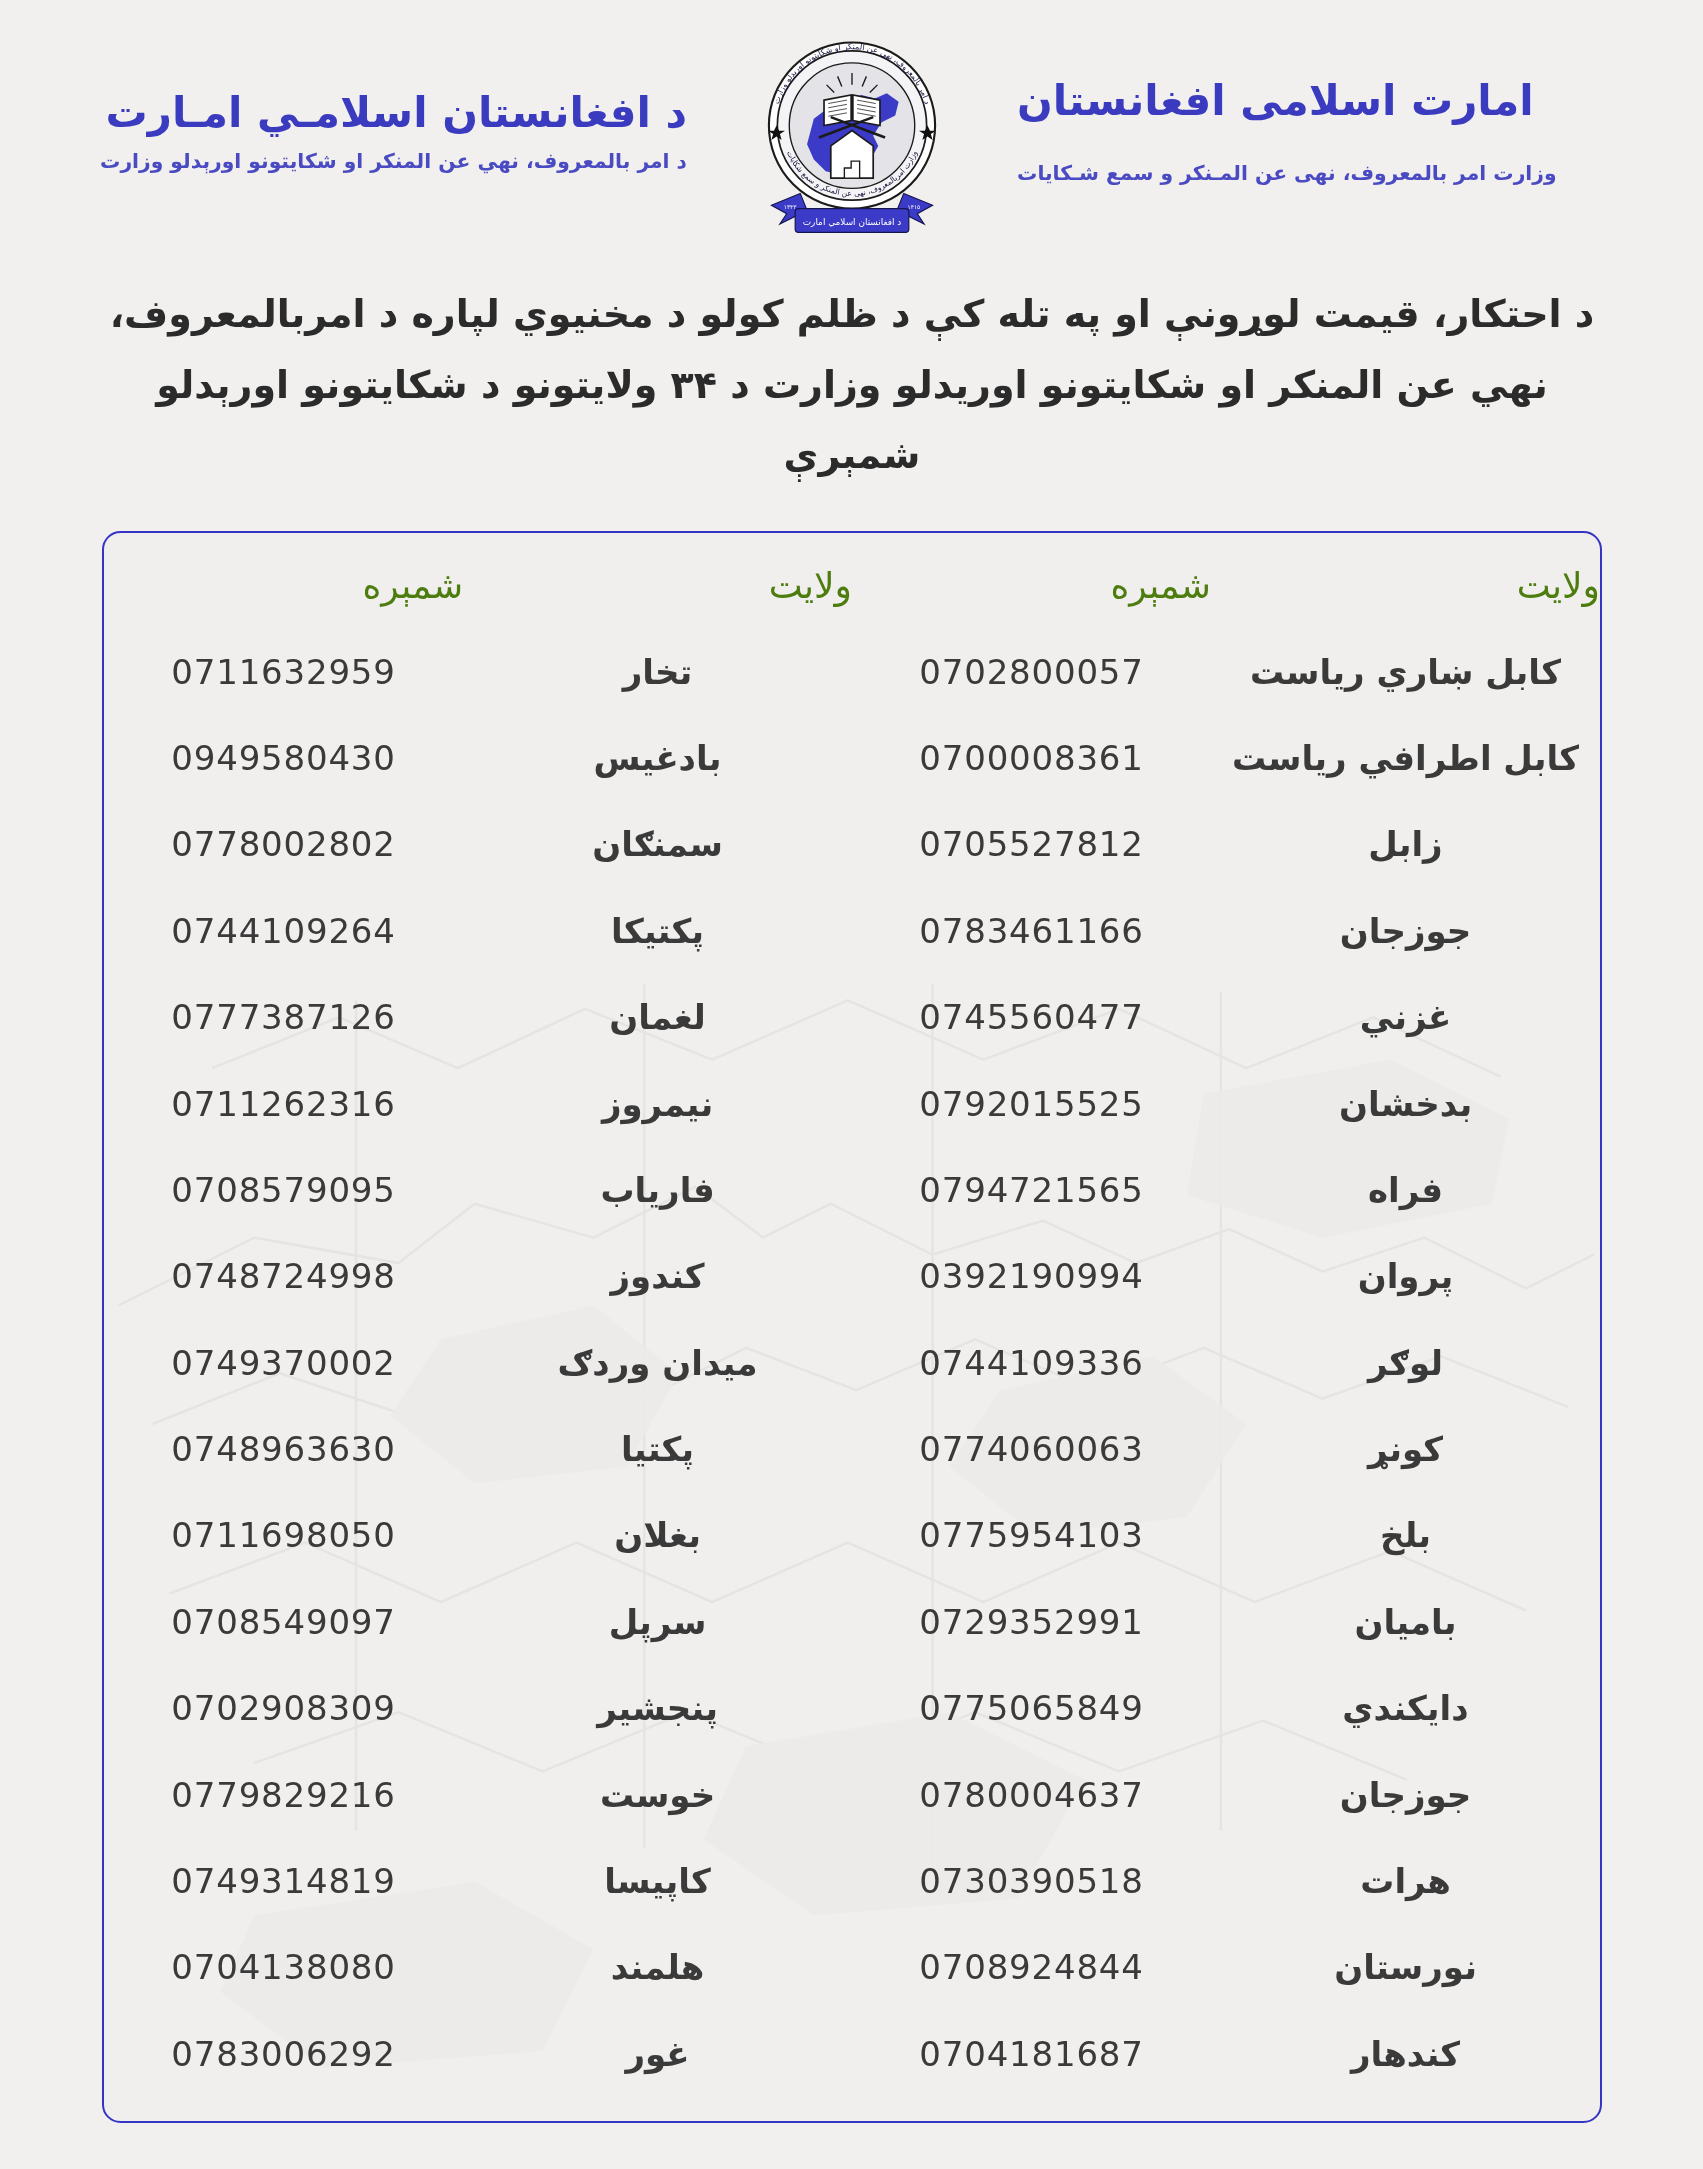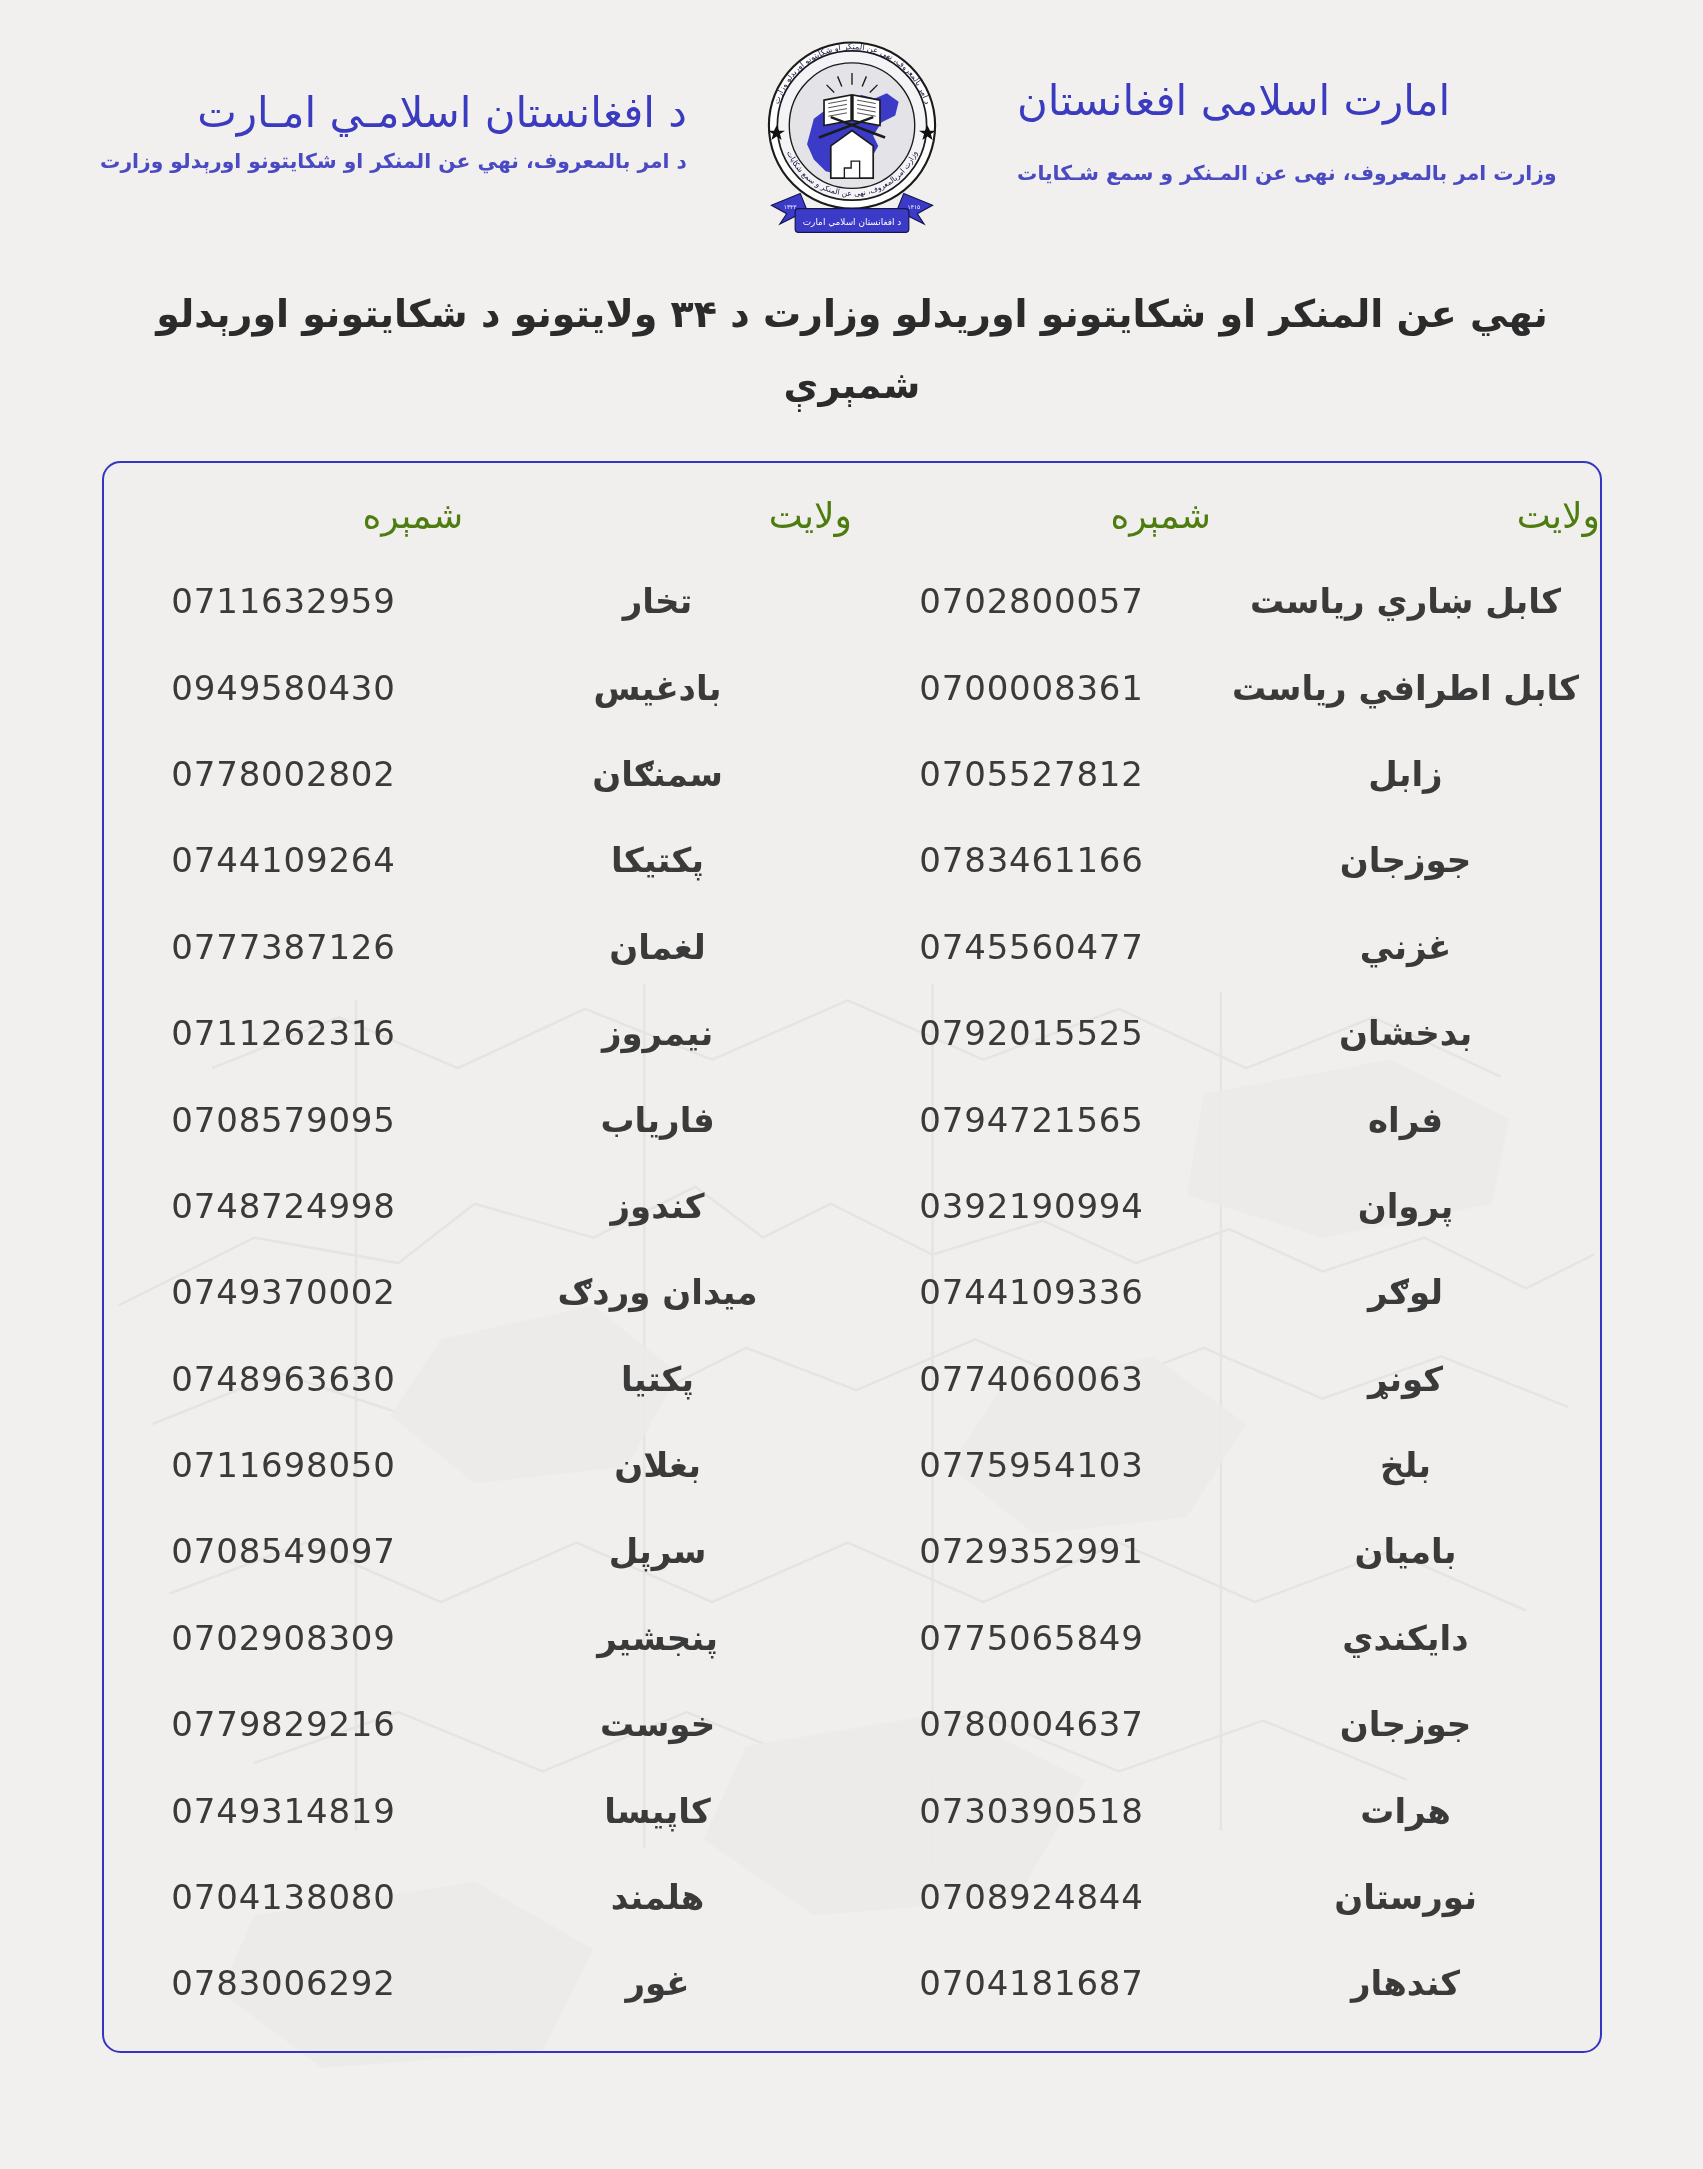--- a/index.html
+++ b/index.html
@@ -42,21 +42,21 @@
     display: flex;
     flex-direction: column;
     justify-content: center;
   }
   .header-block.right { text-align: right; padding-right: 59px; box-sizing:border-box;}
   .header-block.left  { text-align: left;  padding-left: 59px; box-sizing:border-box;gap:24px;}
 
   .hdr-title {
     color: #3b3bbf;
     font-size: 42px;
-    font-weight: normal;
+    font-weight: bold;
     letter-spacing: 0px;
     line-height: 1.15;
     white-space: nowrap;
   }
   .hdr-sub {
     color: #4a4ac2;
     font-size: 20.3px;
     font-weight: bold;
     margin-top: 12px;
     white-space: nowrap;
@@ -238,20 +238,21 @@
   </div>
 
   <div class="header-block right">
     <div class="hdr-title">د افغانستان اسلامـي امـارت</div>
     <div class="hdr-sub">د امر بالمعروف، نهي عن المنکر او شکایتونو اورېدلو وزارت</div>
   </div>
 
 </div>
 
 <div id="doc-title">
+  <span class="tline">د احتکار، قیمت لوړونې او په تله کې د ظلم کولو د مخنیوي لپاره د امربالمعروف،</span>
   <span class="tline">نهي عن المنکر او شکایتونو اوریدلو وزارت د ۳۴ ولایتونو د شکایتونو اورېدلو شمېرې</span>
 </div>
 
 <div id="table-card">
   <table class="phone-table">
     <colgroup>
       <col class="c-prov">
         <col class="c-num">
         <col class="c-prov">
         <col class="c-num">

